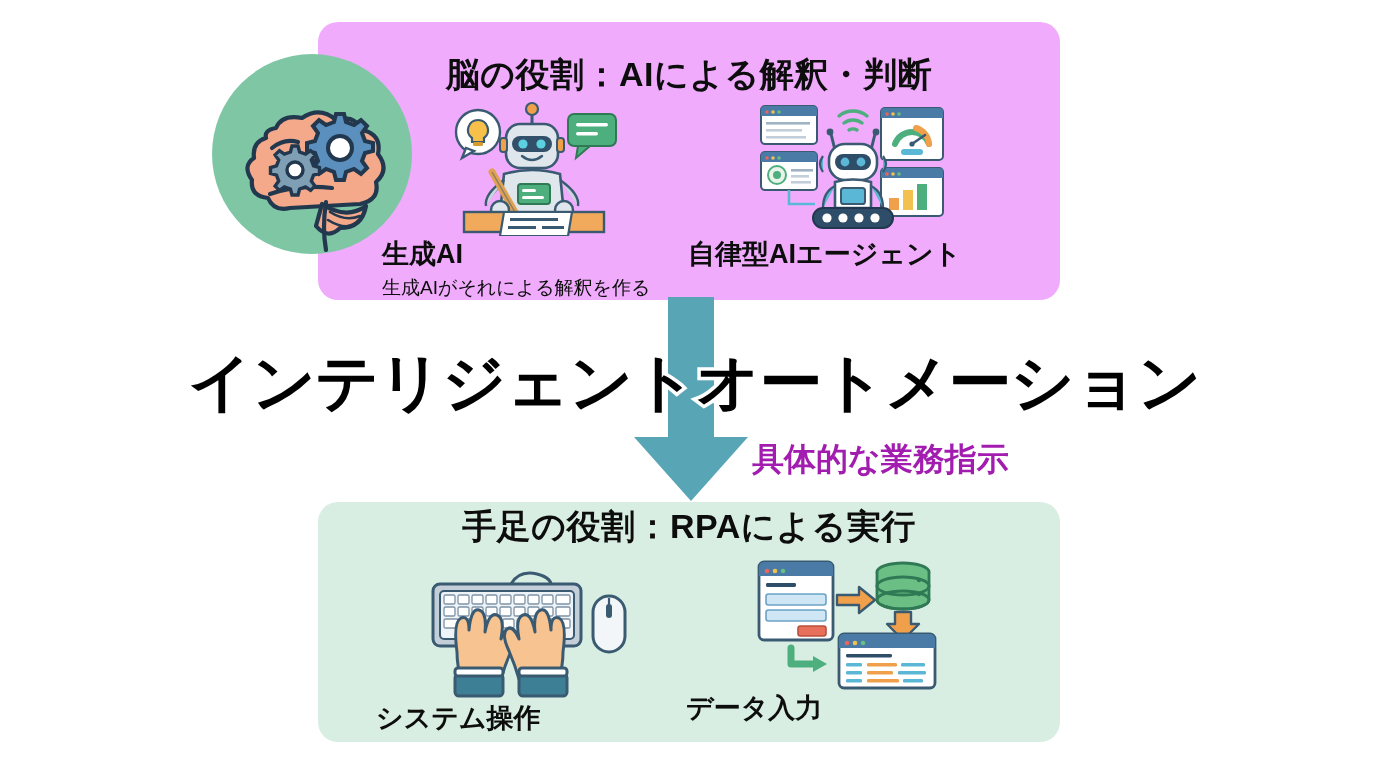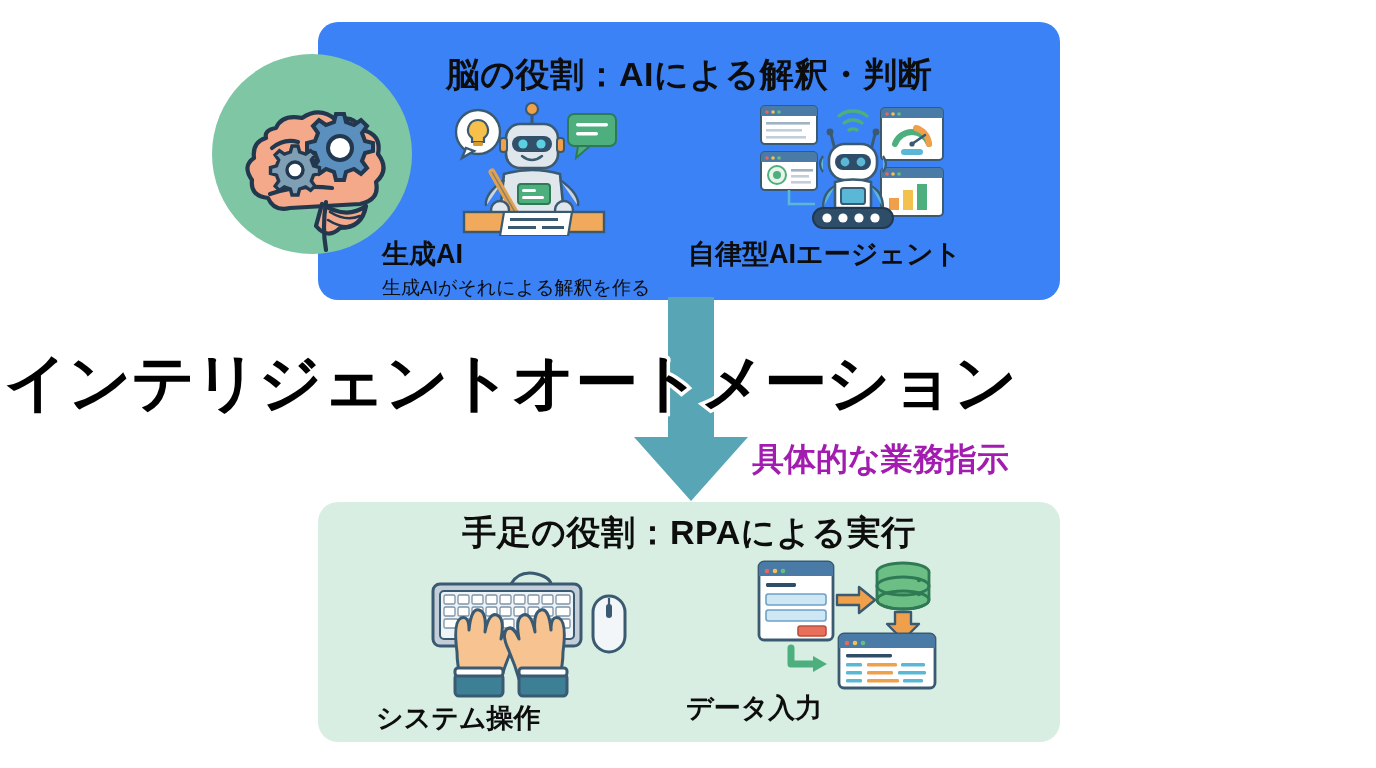--- a/index.html
+++ b/index.html
@@ -24,42 +24,42 @@
   
   .panel {
     position: absolute;
     border-radius: 20px;
   }
   #brain-panel-top {
     left: 318px;
     top: 22px;
     width: 742px;
     height: 278px;
-    background: #3b82f6;
+    background: #f0abfc;
   }
   #rpa-panel-bottom {
     left: 318px;
     top: 502px;
     width: 742px;
     height: 240px;
     background: #d9eee2;
   }
 
   .panel-title {
     position: absolute;
     left: 0;
     right: 0;
     text-align: center;
     font-weight: 700;
     font-size: 34px;
     letter-spacing: 0.5px;
     color: #0d0d0d;
   }
   #brain-panel-top .panel-title { top: 30px; }
-  #rpa-panel-bottom .panel-title { top: 8px; }
+  #rpa-panel-bottom .panel-title { top: 2px; }
 
   
   .icon-cell {
     position: absolute;
     text-align: left;
   }
   .icon-label {
     font-weight: 700;
     font-size: 27px;
     color: #0d0d0d;
@@ -97,24 +97,24 @@
     position: absolute;
     left: 630px;
     top: 297px;
     width: 122px;
     height: 206px;
   }
 
   
   #headline {
     position: absolute;
-    left: 4px;
+    left: 13px;
     right: 0;
     top: 340px;
-    text-align: left;
+    text-align: center;
     font-size: 63px;
     font-weight: 700;
     letter-spacing: -1px;
     color: #000000;
     white-space: nowrap;
     -webkit-text-stroke: 7px #ffffff;
     paint-order: stroke fill;
   }
 
   

